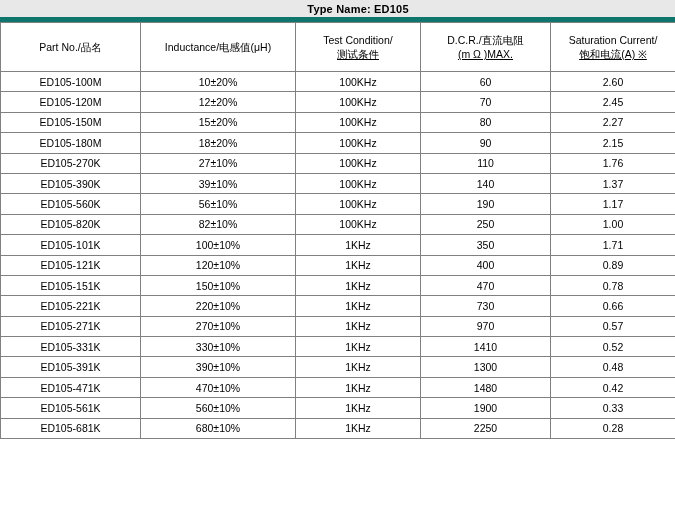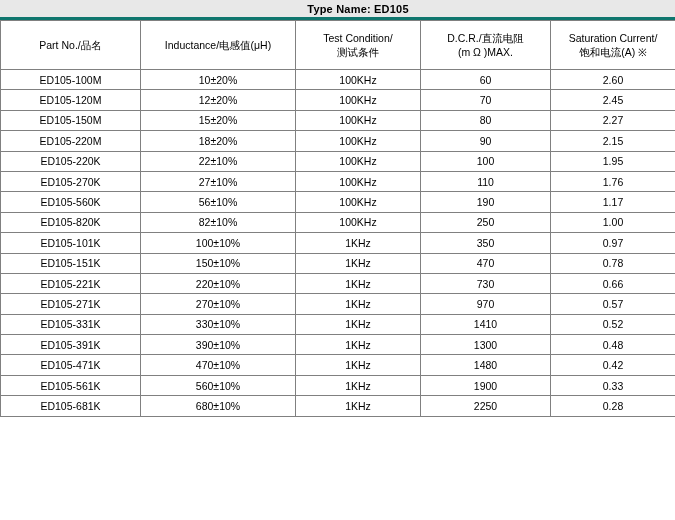--- a/index.html
+++ b/index.html
@@ -16,21 +16,21 @@
   }
   .sheet {
     width: 675px;
     height: 520px;
     box-sizing: border-box;
     position: relative;
   }
   .title-bar {
     height: 17px;
     background: #e8e8e8;
-    border-bottom: 3px solid #0f766e;
+    border-bottom: 5px solid #0f766e;
     display: flex;
     align-items: center;
     justify-content: center;
     font-size: 11px;
     font-weight: bold;
     letter-spacing: 0.2px;
     padding-left: 41px;
   }
   table.spec {
     border-collapse: collapse;
@@ -50,21 +50,21 @@
     font-size: 10.5px;
     padding: 0;
   }
   table.spec thead th {
     height: 48px;
     background: #ffffff;
     font-weight: normal;
     line-height: 1.35;
   }
   table.spec thead th .l1 { display: block; }
-  table.spec thead th .l2 { display: block; }
+  table.spec thead th .l2 { display: block; text-decoration: underline; }
   table.spec tbody td {
     height: 19.4px;
     background: #ffffff;
   }
 </style>
 </head>
 <body>
 
 <div class="sheet">
 
@@ -120,60 +120,67 @@
           <td>2.45</td>
         </tr>
         <tr>
           <td>ED105-150M</td>
           <td>15±20%</td>
           <td>100KHz</td>
           <td>80</td>
           <td>2.27</td>
         </tr>
         <tr>
-          <td>ED105-220M</td>
+          <td>ED105-180M</td>
           <td>18±20%</td>
           <td>100KHz</td>
           <td>90</td>
           <td>2.15</td>
         </tr>
         <tr>
-          <td>ED105-220K</td>
-          <td>22±10%</td>
-          <td>100KHz</td>
-          <td>100</td>
-          <td>1.95</td>
-        </tr>
-        <tr>
           <td>ED105-270K</td>
           <td>27±10%</td>
           <td>100KHz</td>
           <td>110</td>
           <td>1.76</td>
         </tr>
         <tr>
+          <td>ED105-390K</td>
+          <td>39±10%</td>
+          <td>100KHz</td>
+          <td>140</td>
+          <td>1.37</td>
+        </tr>
+        <tr>
           <td>ED105-560K</td>
           <td>56±10%</td>
           <td>100KHz</td>
           <td>190</td>
           <td>1.17</td>
         </tr>
         <tr>
           <td>ED105-820K</td>
           <td>82±10%</td>
           <td>100KHz</td>
           <td>250</td>
           <td>1.00</td>
         </tr>
         <tr>
           <td>ED105-101K</td>
           <td>100±10%</td>
           <td>1KHz</td>
           <td>350</td>
-          <td>0.97</td>
+          <td>1.71</td>
+        </tr>
+        <tr>
+          <td>ED105-121K</td>
+          <td>120±10%</td>
+          <td>1KHz</td>
+          <td>400</td>
+          <td>0.89</td>
         </tr>
         <tr>
           <td>ED105-151K</td>
           <td>150±10%</td>
           <td>1KHz</td>
           <td>470</td>
           <td>0.78</td>
         </tr>
         <tr>
           <td>ED105-221K</td>

